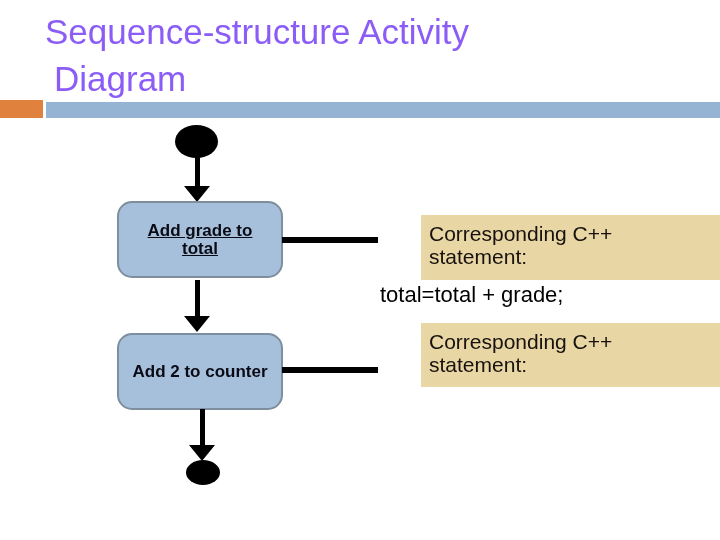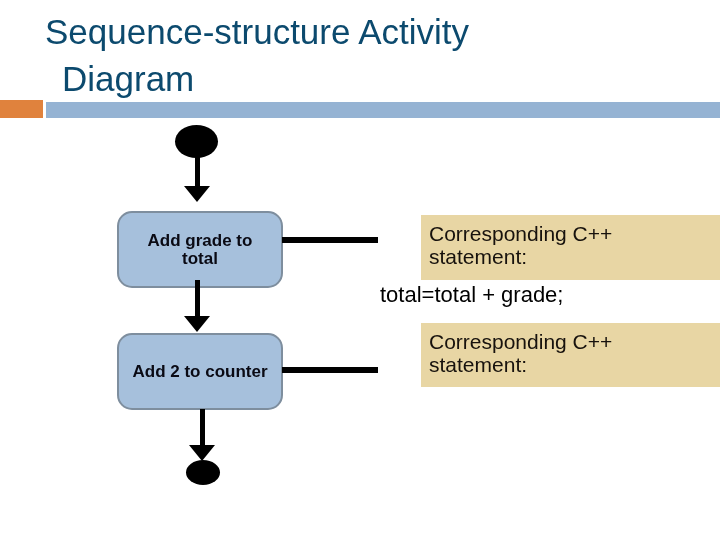--- a/index.html
+++ b/index.html
@@ -10,27 +10,27 @@
     background: #ffffff;
     overflow: hidden;
     font-family: "Liberation Sans", sans-serif;
   }
 
   
   .title-block {
     position: absolute;
     left: 45px;
     top: 8px;
-    color: #0c4a6e;
+    color: #8b5cf6;
     font-size: 35px;
     line-height: 47px;
     font-weight: 400;
     letter-spacing: 0px;
   }
-  .title-line2 { margin-left: 17px; }
+  .title-line2 { margin-left: 9px; }
 
   
   .accent-orange {
     position: absolute;
     left: 0; top: 100px;
     width: 43px; height: 18px;
     background: #e0823d;
   }
   .accent-blue {
     position: absolute;
@@ -77,21 +77,21 @@
     border-radius: 15px;
     display: flex;
     align-items: center;
     justify-content: center;
     text-align: center;
     font-weight: 700;
     font-size: 17px;
     line-height: 18px;
     color: #0a0a14;
   }
-  .action1 { top: 211px; }
+  .action1 { top: 201px; text-decoration: underline; }
   .action1 .action-label { max-width: 122px; }
   .action2 { top: 333px; }
   .action2 .action-label { white-space: nowrap; }
 
   .connector {
     position: absolute;
     left: 282px;
     width: 96px;
     height: 6px;
     background: #000000;

